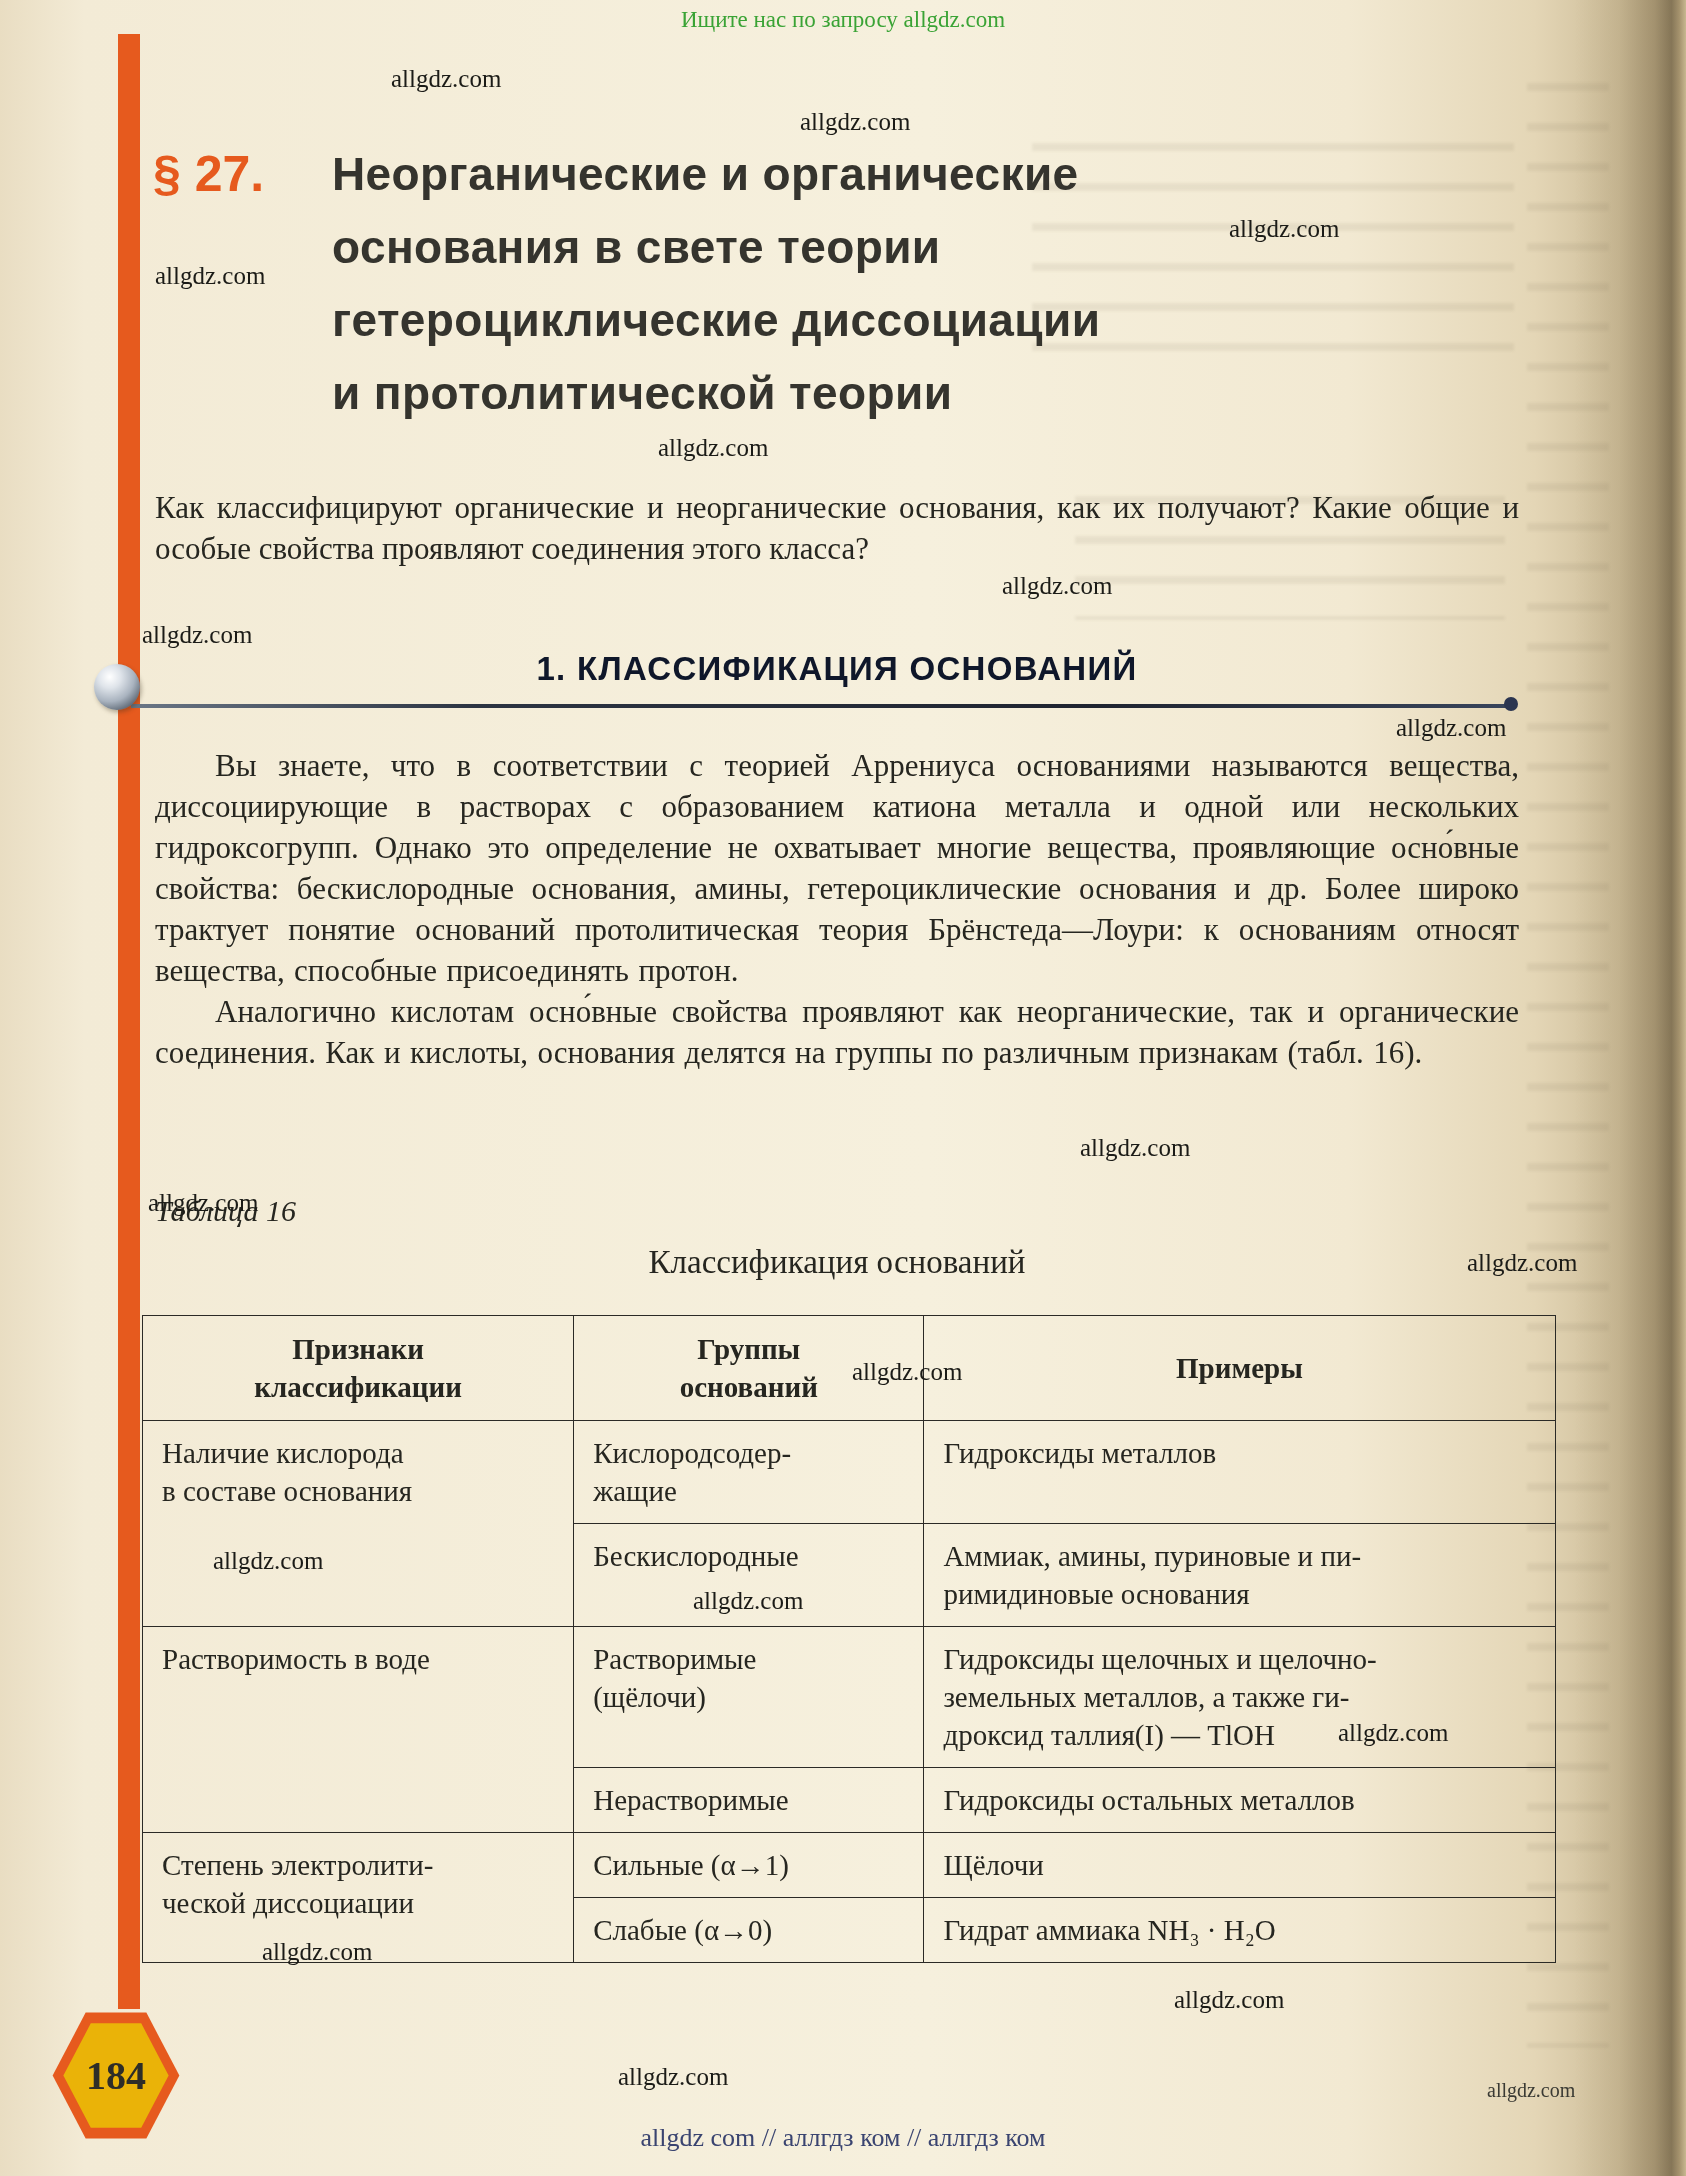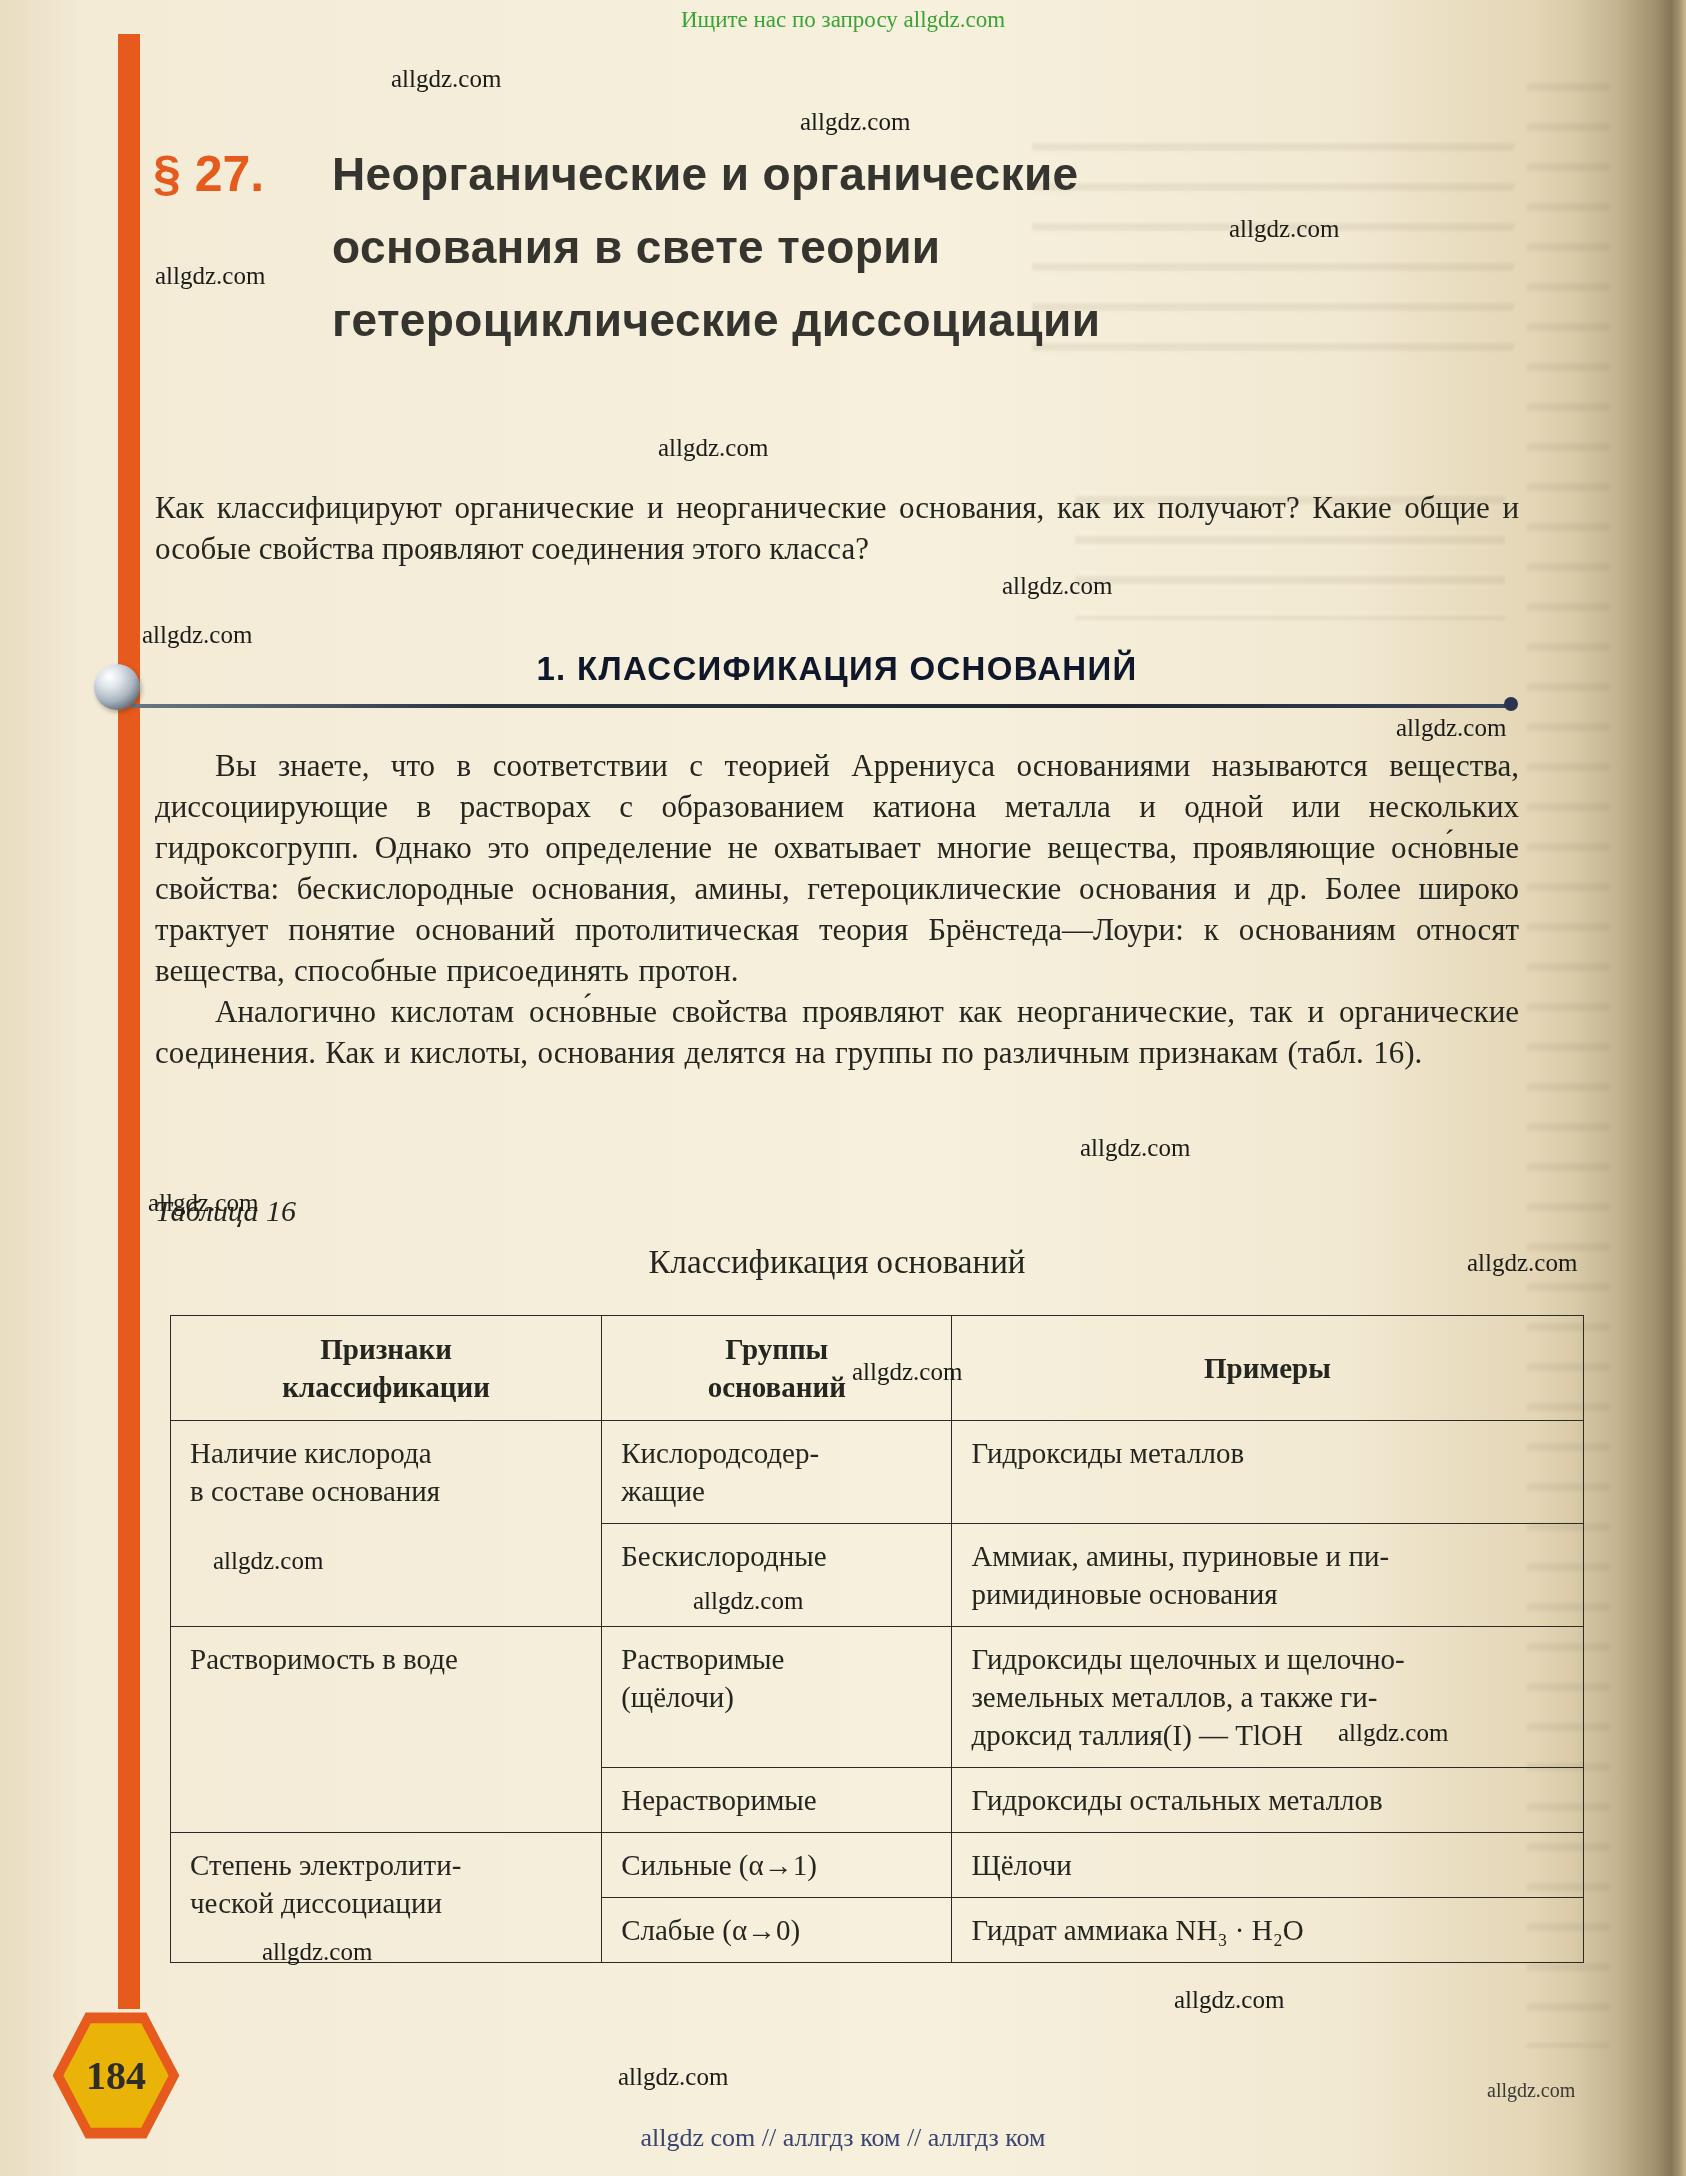--- a/index.html
+++ b/index.html
@@ -28,21 +28,21 @@
   .sphere{left:94px;top:664px;width:46px;height:46px;border-radius:50%;z-index:11;
     background:radial-gradient(circle at 34% 28%,#ffffff 0%,#dfe4ea 25%,#a9b3bf 55%,#5d6875 80%,#2e3642 100%);
     box-shadow:1.7px 2.6px 4.3px rgba(60,50,30,.35);}
   .rule-dot{left:1504px;top:697px;width:13.8px;height:13.8px;border-radius:50%;background:#2b3550;z-index:11;}
   
   .bodytext{left:155px;top:745px;width:1364px;font-size:31px;line-height:41px;text-align:justify;word-spacing:1.7px;z-index:10;}
   .bodytext p{margin:0;text-indent:60px;}
   
   .tbl-caption{left:155px;top:1194px;width:1361px;text-align:left;font-style:italic;font-size:30px;z-index:10;}
   .tbl-title{left:155px;top:1244px;width:1364px;text-align:center;font-weight:normal;font-size:33px;z-index:10;}
-  table.cls{left:170px;top:1315px;width:1358px;border-collapse:collapse;table-layout:fixed;font-size:29px;line-height:38px;z-index:10;}
+  table.cls{left:142px;top:1315px;width:1358px;border-collapse:collapse;table-layout:fixed;font-size:29px;line-height:38px;z-index:10;}
   table.cls td,table.cls th{border:1.7px solid #2b2a26;white-space:pre-line;}
   table.cls th{font-weight:bold;text-align:center;vertical-align:middle;padding:13.8px 8.6px;}
   table.cls td{vertical-align:top;text-align:left;padding:13px 13.8px 13px 19px;}
   .c1{width:413px;} .c2{width:332px;} .c3{width:613px;}
   
   .hex-outer{left:50px;top:2010px;width:132px;height:131px;background:#e65a1e;z-index:12;
     clip-path:polygon(27% 2%,73% 2%,98% 50%,73% 98%,27% 98%,2% 50%);}
   .hex-inner{position:absolute;left:11.2px;top:11.2px;right:11.2px;bottom:11.2px;background:#eab308;
     clip-path:polygon(27% 2%,73% 2%,98% 50%,73% 98%,27% 98%,2% 50%);
     display:flex;align-items:center;justify-content:center;}
@@ -66,20 +66,21 @@
 <div class="abs banner">Ищите нас по запросу allgdz.com</div>
 
 <div class="abs sidebar"></div>
 
 <div class="abs heading">
   <div class="h-sec">§ 27.</div>
   <div class="h-title">
     <div>Неорганические и органические</div>
     <div>основания в свете теории</div>
     <div>гетероциклические диссоциации</div>
+    <div>и протолитической теории</div>
   </div>
 </div>
 
 <div class="abs intro">Как классифицируют органические и неорганические основания, как их получают? Какие общие и особые свойства проявляют соединения этого класса?</div>
 
 <div class="abs sec-title">1. КЛАССИФИКАЦИЯ ОСНОВАНИЙ</div>
 <div class="abs rule"></div>
 <div class="abs sphere"></div>
 <div class="abs rule-dot"></div>
 

